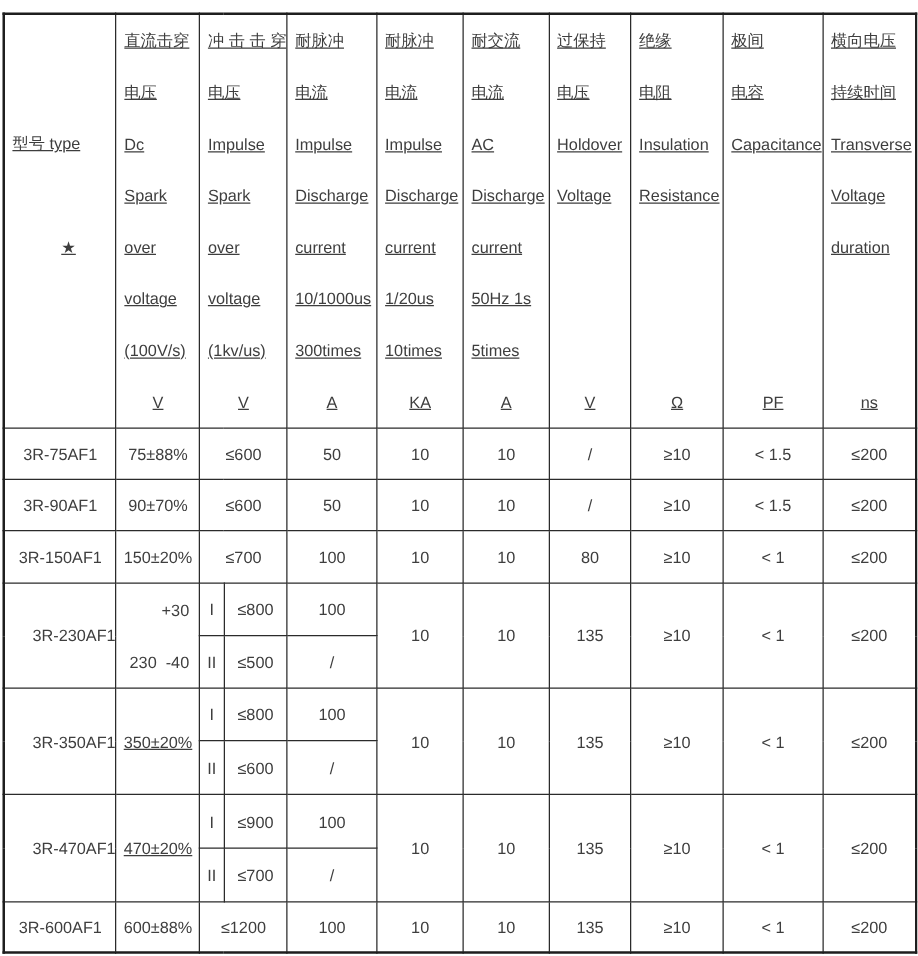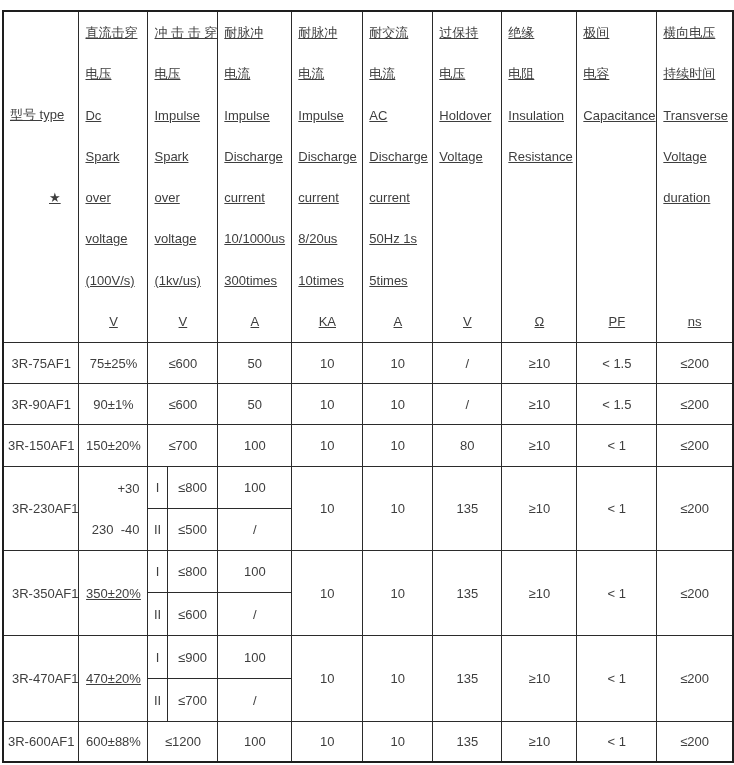--- a/index.html
+++ b/index.html
@@ -39,21 +39,21 @@
   tr.h41{height:41px;}
   tr.h42{height:42px;}
   tr.h43{height:43px;}
   tr.h40{height:40px;}
   
   td.model{text-align:left;padding-left:6px;border-radius:20px;}
   
   td.vt{vertical-align:top;padding-left:0;}
   td.vt .hl{height:41px;}
   td.vt .hl.hlc{justify-content:center;padding-left:0;text-decoration:underline;}
-  td.model.vt{padding-left:2px;}
+  td.model.vt{padding-left:16px;}
   td.model.vt .hl{justify-content:flex-start;padding-left:6px;}
   td.vb{vertical-align:bottom;padding-bottom:13px;}
   
   td.dcsplit .hl{justify-content:flex-end;padding-right:8px;}
 </style>
 </head>
 <body>
 
 <table class="spec">
   <colgroup>
@@ -111,21 +111,21 @@
           <div class="hl">10/1000us</div>
           <div class="hl">300times</div>
           <div class="hl">A</div>
         </td>
     <td class="hdr">
           <div class="hl">耐脉冲</div>
           <div class="hl">电流</div>
           <div class="hl">Impulse</div>
           <div class="hl">Discharge</div>
           <div class="hl">current</div>
-          <div class="hl">8/20us</div>
+          <div class="hl">1/20us</div>
           <div class="hl">10times</div>
           <div class="hl">KA</div>
         </td>
     <td class="hdr">
           <div class="hl">耐交流</div>
           <div class="hl">电流</div>
           <div class="hl">AC</div>
           <div class="hl">Discharge</div>
           <div class="hl">current</div>
           <div class="hl">50Hz 1s</div>
@@ -169,34 +169,34 @@
           <div class="hl">Voltage</div>
           <div class="hl">duration</div>
           <div class="hl"></div>
           <div class="hl"></div>
           <div class="hl">ns</div>
         </td>
   </tr>
 
   <tr class="h41">
     <td class="model">3R-75AF1</td>
-    <td>75±25%</td>
+    <td>75±88%</td>
     <td colspan="2">≤600</td>
     <td>50</td>
     <td>10</td>
     <td>10</td>
     <td>/</td>
     <td>≥10</td>
     <td>&lt; 1.5</td>
     <td>≤200</td>
   </tr>
 
   <tr class="h41">
     <td class="model">3R-90AF1</td>
-    <td>90±1%</td>
+    <td>90±70%</td>
     <td colspan="2">≤600</td>
     <td>50</td>
     <td>10</td>
     <td>10</td>
     <td>/</td>
     <td>≥10</td>
     <td>&lt; 1.5</td>
     <td>≤200</td>
   </tr>
 

